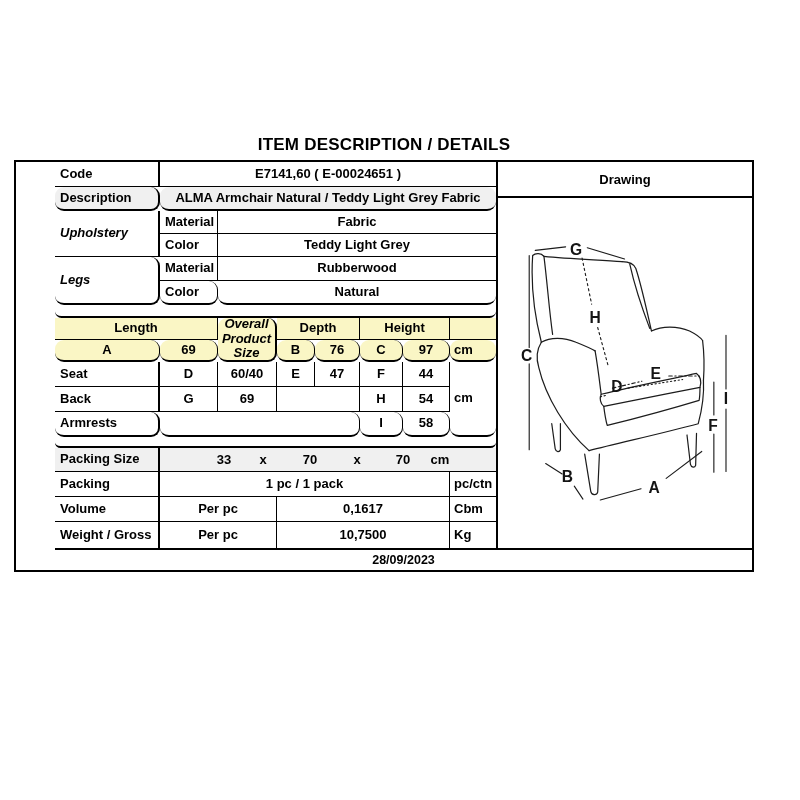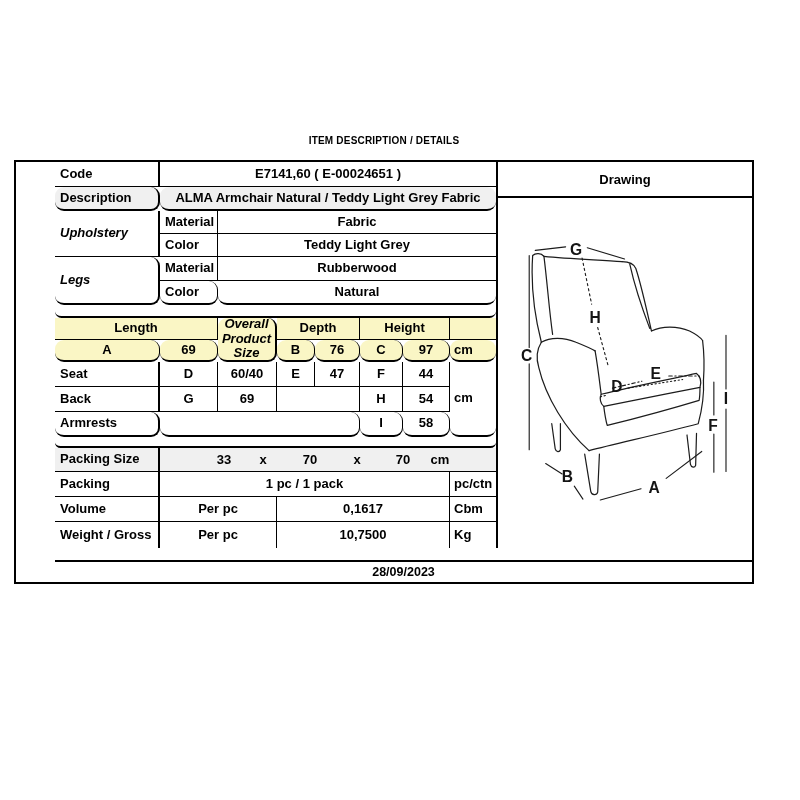--- a/index.html
+++ b/index.html
@@ -9,21 +9,21 @@
   }
   *{margin:0;padding:0;box-sizing:border-box;}
   html,body{background:#ffffff;}
   body{
     width:800px;height:800px;position:relative;overflow:hidden;
     font-family:"Liberation Sans","DejaVu Sans",sans-serif;
     color:#000;
   }
   .sheet-title{
     position:absolute;left:14px;top:135px;width:740px;
-    text-align:center;font-size:10px;font-weight:bold;letter-spacing:.2px;
+    text-align:center;font-size:17px;font-weight:bold;letter-spacing:.2px;
   }
   .spec-table{
     position:absolute;left:14px;top:160px;width:740px;
     border:2px solid var(--border-black);
     display:flex;flex-direction:column;background:#fff;padding-left:39px;
   }
   .upper{display:flex;}
   
   .lg{
     width:443px;
@@ -64,21 +64,21 @@
   .darea{flex:1;position:relative;}
   .darea svg{position:absolute;inset:0;width:100%;height:100%;}
   .dim-letter{
     font-family:"Liberation Sans","DejaVu Sans",sans-serif;
     font-size:18px;font-weight:bold;fill:#141414;
   }
   
   .daterow{
     height:22px;border-top:2px solid var(--border-black);
     display:flex;align-items:center;justify-content:center;
-    font-size:12.5px;font-weight:bold;background:#fff;margin-top:12px;
+    font-size:12.5px;font-weight:bold;background:#fff;
   }
 </style>
 </head>
 <body>
 
 <div class="sheet-title">ITEM DESCRIPTION / DETAILS</div>
 
 <div class="spec-table">
   <div class="upper">
 

